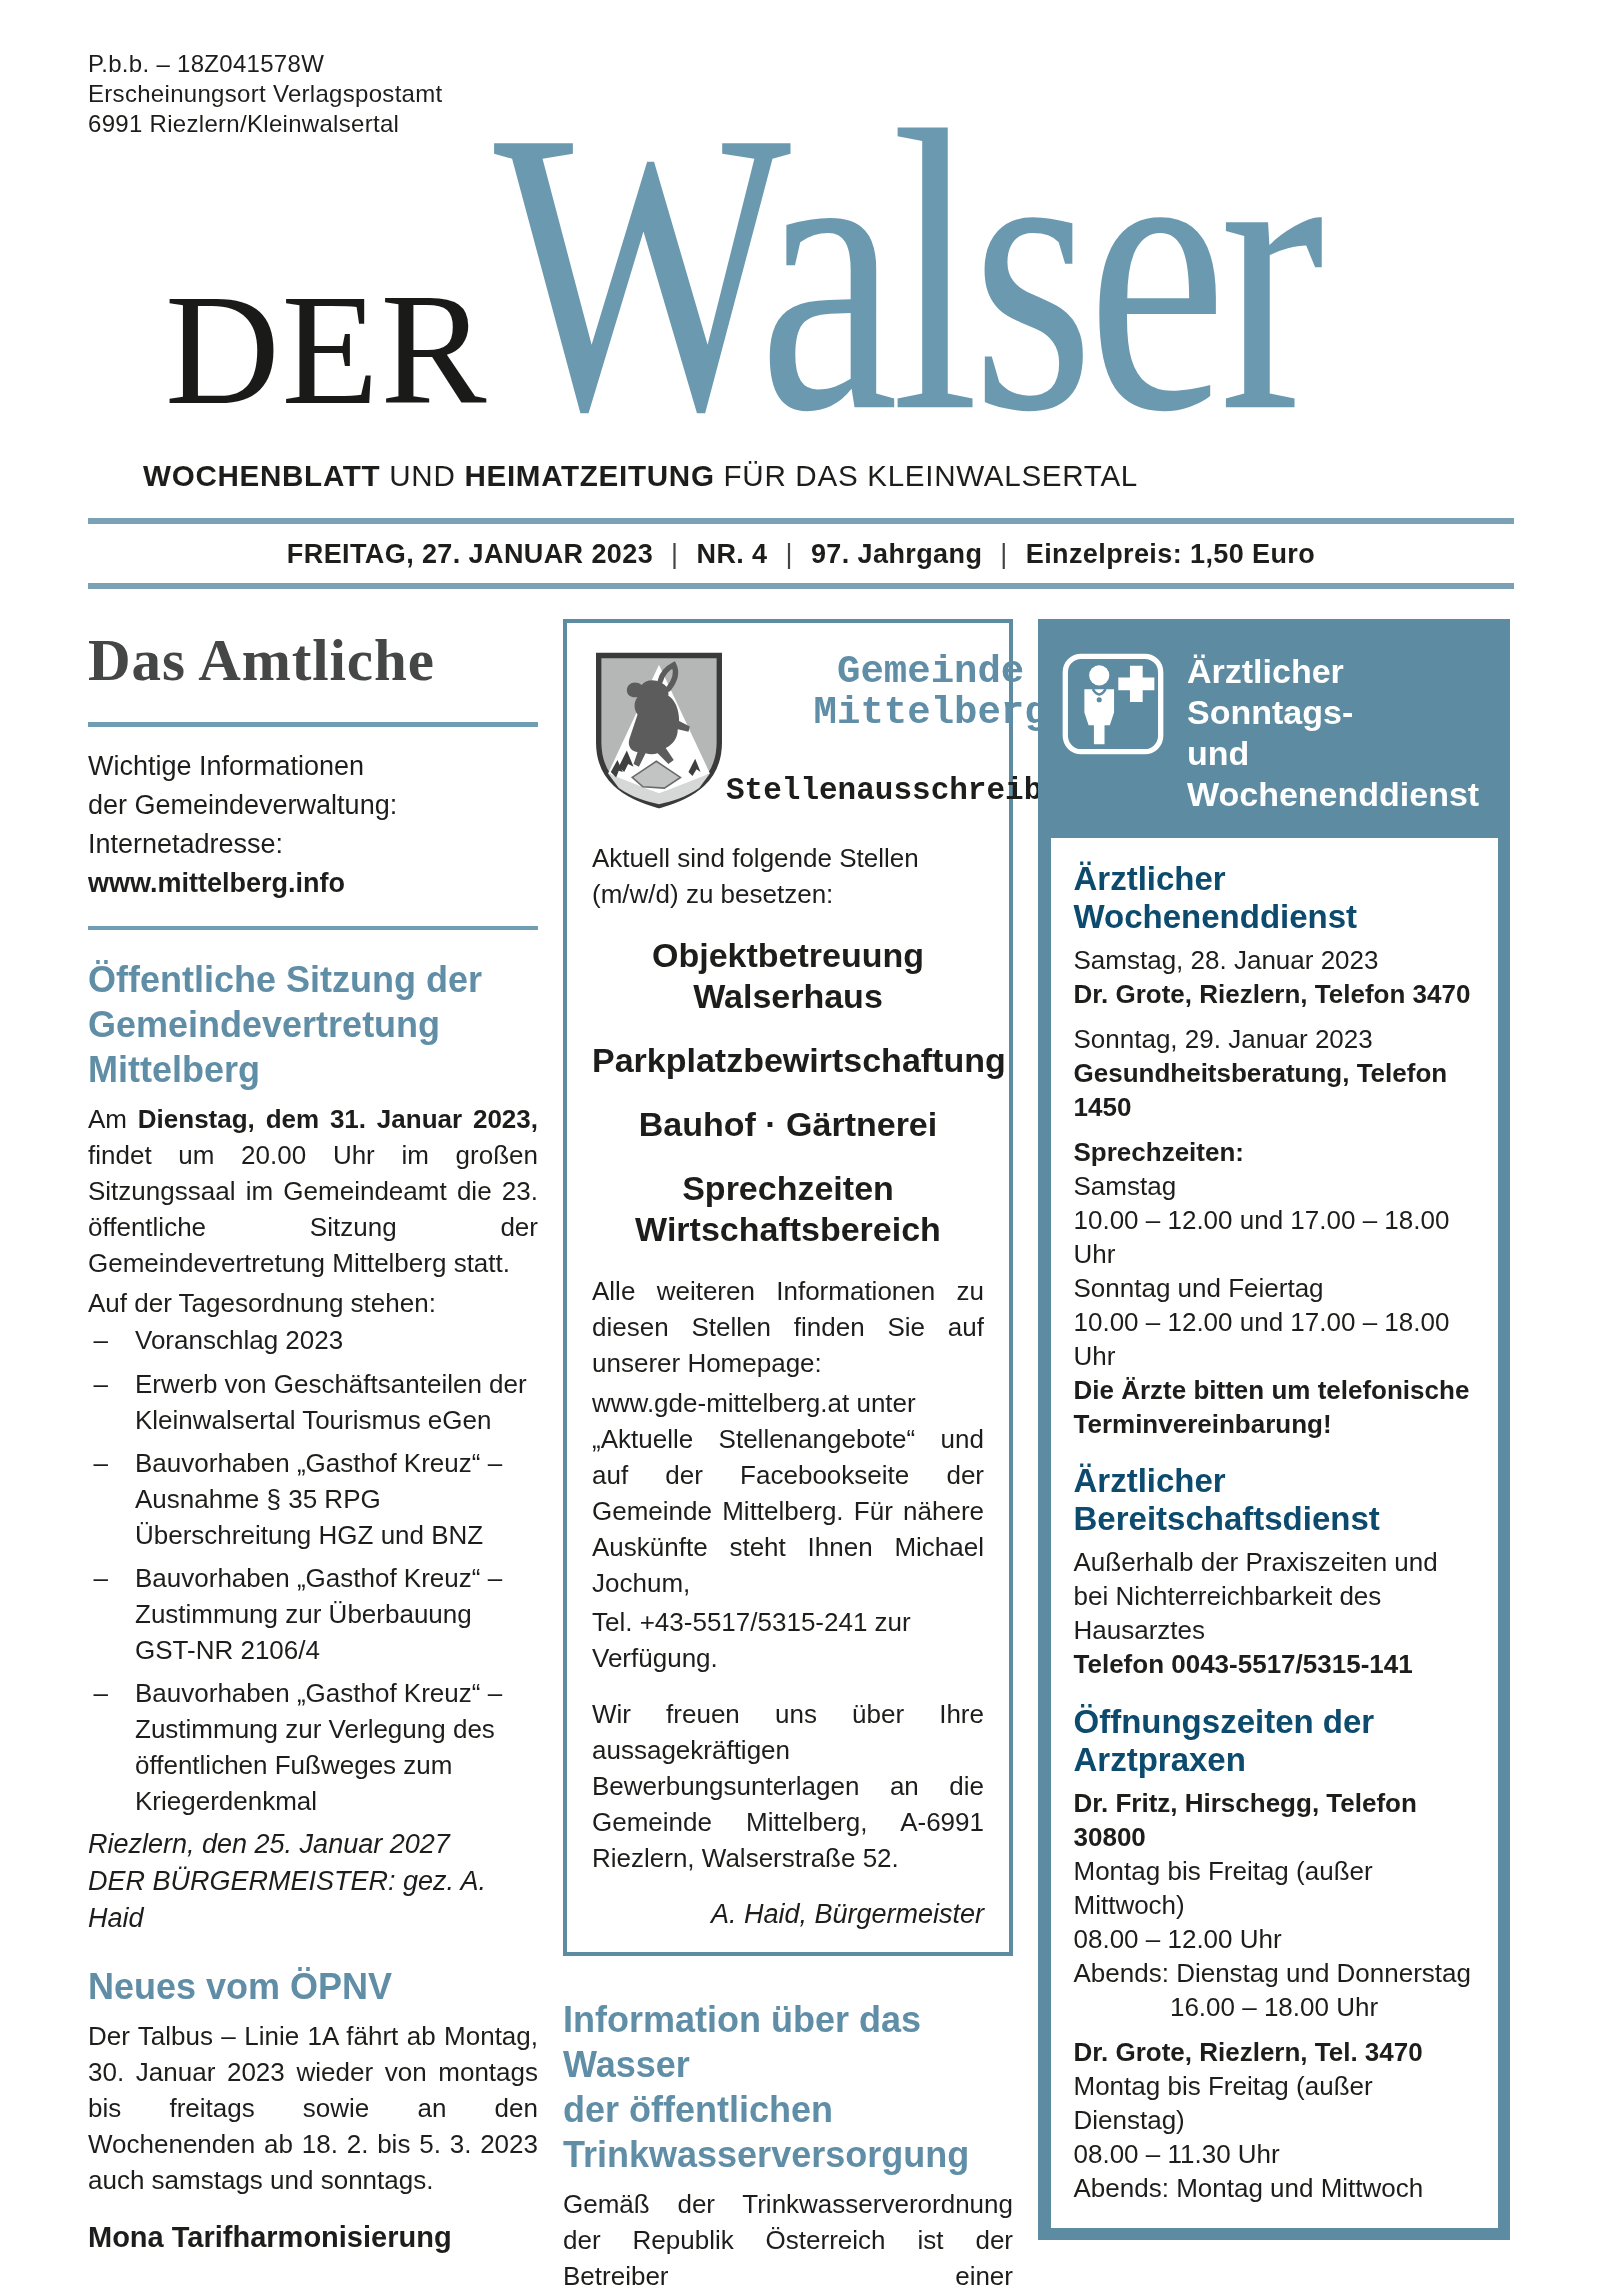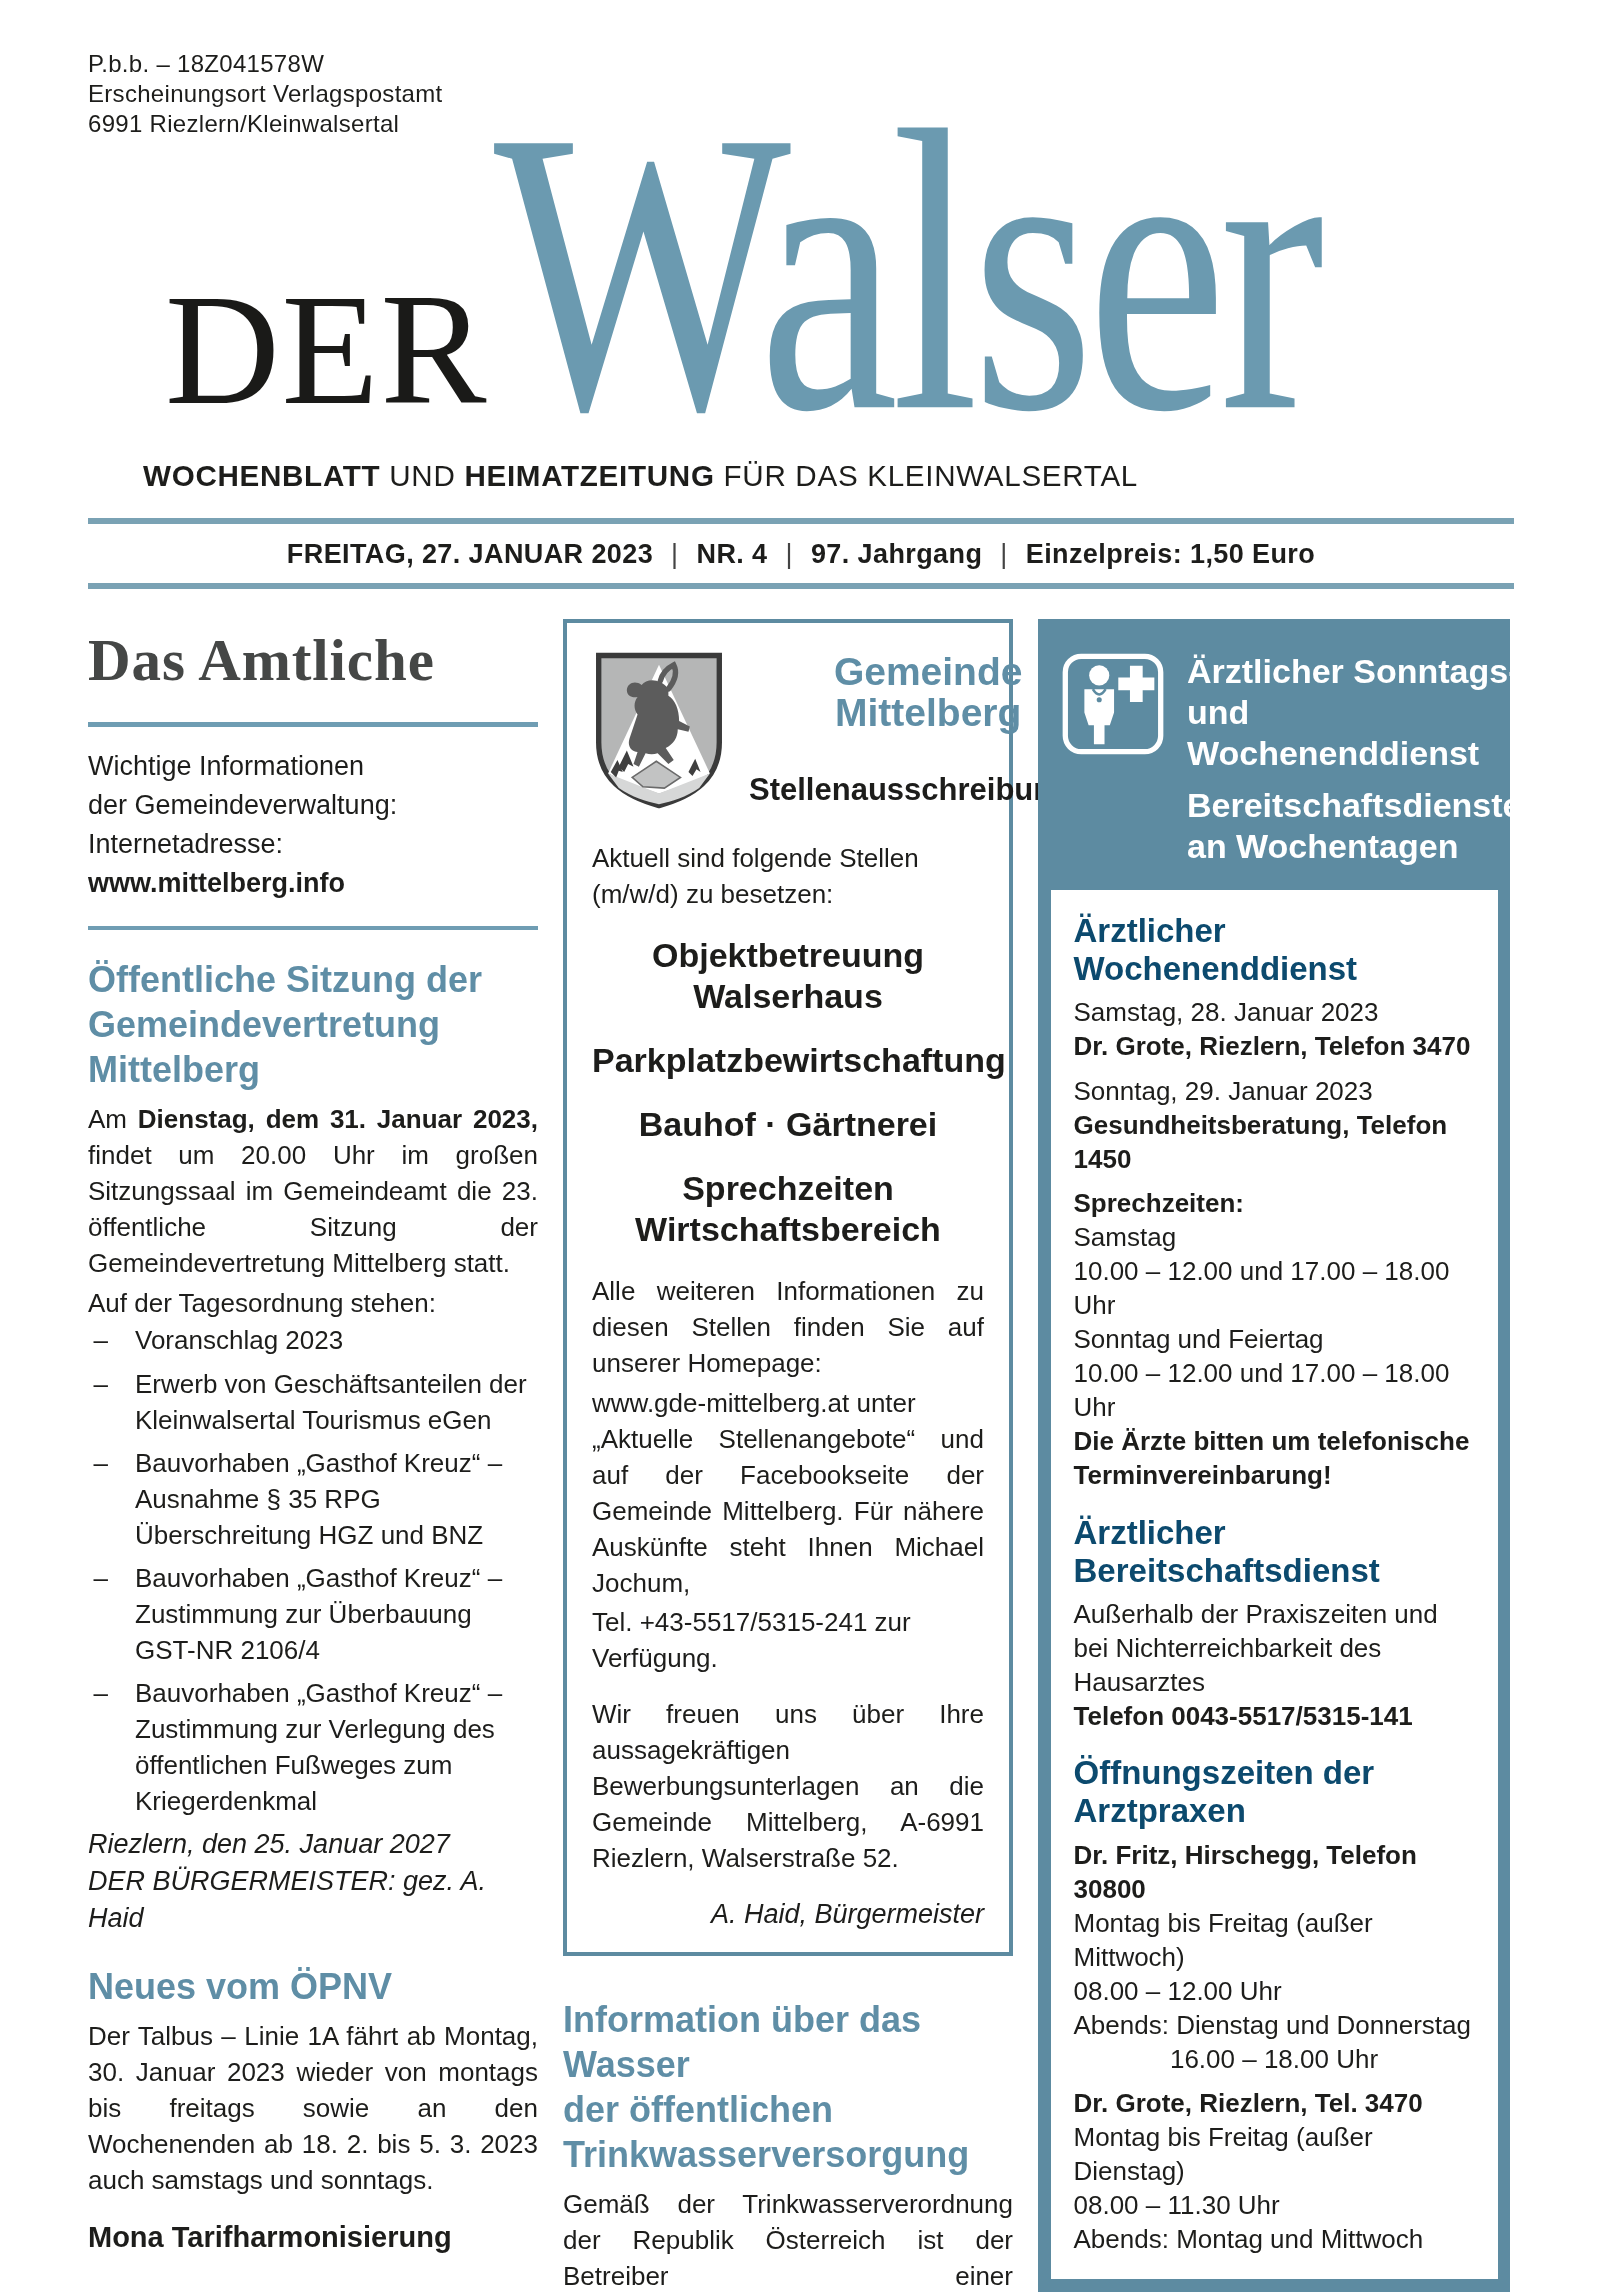--- a/index.html
+++ b/index.html
@@ -52,21 +52,21 @@
   p.body b{font-weight:700;}
   .plain{font-size:26px;line-height:36px;margin:0;}
   ul.agenda{list-style:none;margin:1.8px 0 5.4px 0;padding:0;}
   ul.agenda li{position:relative;padding-left:47px;font-size:26px;line-height:36px;margin:1.8px 0 7.2px 0;text-align:left;}
   ul.agenda li .marker{position:absolute;left:5.4px;top:0;}
   .sig{font-style:italic;font-size:27px;line-height:37px;}
   .subhead{font-size:29px;font-weight:700;margin:23px 0 1.8px 0;}
 
   
   .jobs-box{border:4.5px solid #5d8ba1;padding:25px 25px 21.5px 25px;}
-  .jobs-header{display:flex;gap:23px;}
+  .jobs-header{display:flex;font-family:Liberation Mono, monospace;}
   .crest{width:134px;height:165px;flex:0 0 auto;}
   .jobs-header-text{flex:1;display:flex;flex-direction:column;justify-content:space-between;padding:3.6px 0 5.4px 0;}
   .jobs-org{color:#5f8ea6;font-size:39px;font-weight:700;text-align:center;line-height:1.05;}
   .jobs-title{font-size:31px;font-weight:700;text-align:center;}
   .jobs-intro{font-size:26px;line-height:36px;margin:27px 0 0 0;}
   .position{text-align:center;font-size:34px;font-weight:700;line-height:41px;margin:23px 0;}
   .sig-right{font-style:italic;font-size:27px;text-align:right;margin-top:23px;}
 
   
   .med-box{background:#5d8ba1;padding:12.5px;}
@@ -190,24 +190,20 @@
             <path d="M23,36 h28 v22 l-4,12 h-5 v18 h-10 v-18 h-5 l-4,-12 z" fill="#ffffff"></path>
             <path d="M31,36 q6,10 12,0" fill="none" stroke="#5d8ba1" stroke-width="2.5"></path>
             <circle cx="37" cy="46" r="2.4" fill="#5d8ba1"></circle>
             <path d="M66,14 h12 v11 h11 v12 h-11 v11 h-12 v-11 h-11 v-12 h11 z" fill="#ffffff"></path>
           </svg>
           <div class="med-header-text">
             <div class="grp1">
               <span>Ärztlicher Sonntags-</span>
               <span>und Wochenenddienst</span>
             </div>
-            <div class="grp2">
-              <span>Bereitschaftsdienste</span>
-              <span>an Wochentagen</span>
-            </div>
           </div>
         </div>
         <div class="med-panel">
           <div class="med-h first">Ärztlicher Wochenenddienst</div>
           <p class="med">Samstag, 28. Januar 2023</p>
           <p class="med b">Dr. Grote, Riezlern, Telefon 3470</p>
           <p class="med gap">Sonntag, 29. Januar 2023</p>
           <p class="med b">Gesundheitsberatung, Telefon 1450</p>
           <p class="med b gap">Sprechzeiten:</p>
           <p class="med">Samstag</p>

